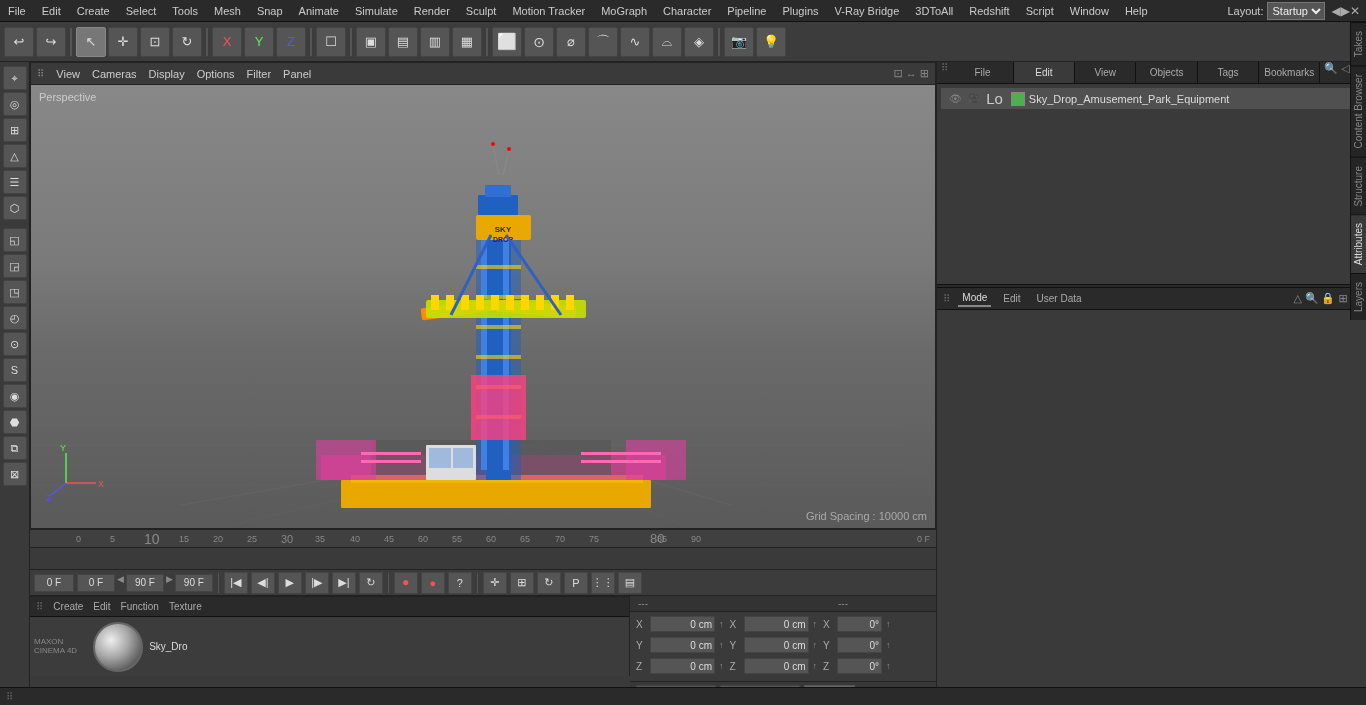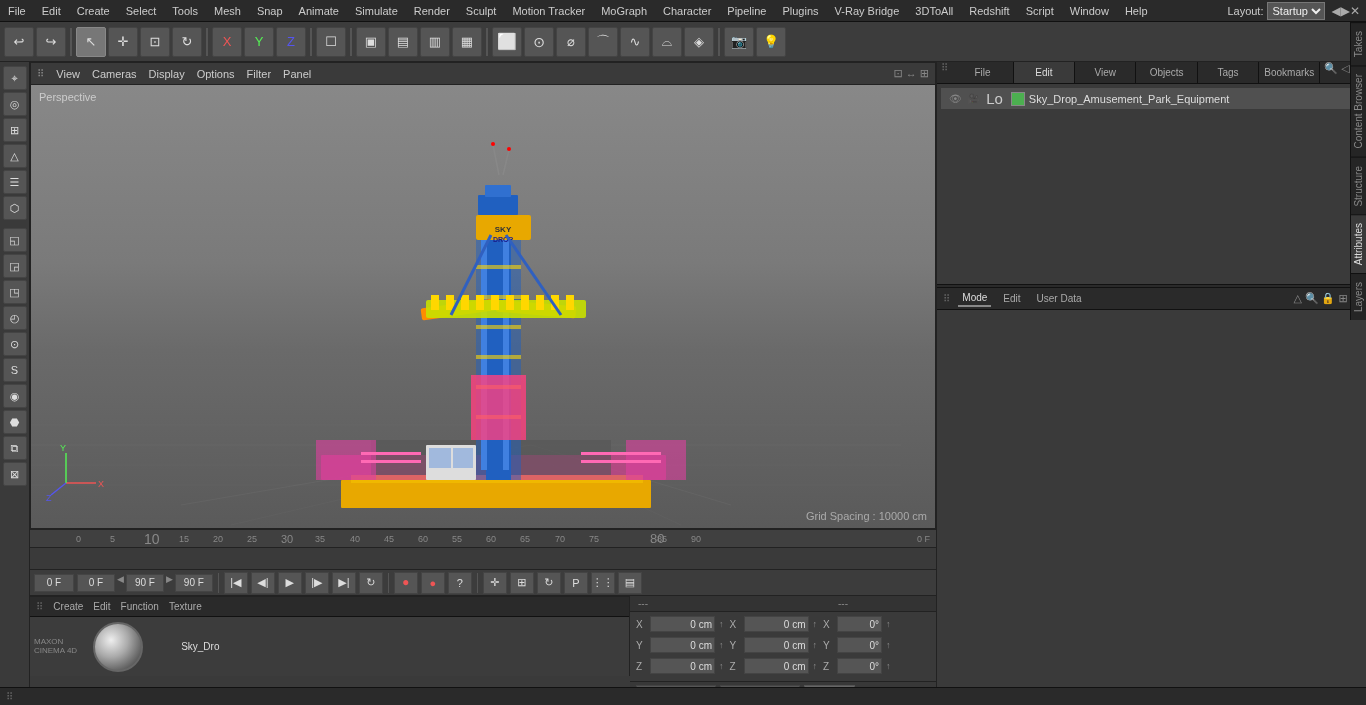--- a/index.html
+++ b/index.html
@@ -143,21 +143,21 @@
     
     #material-bar {
       height: 80px; background: #3c3c3c; border-top: 1px solid #222; display: flex; flex-direction: column;
     }
     #mat-header {
       height: 20px; background: #2a2a2a; display: flex; align-items: center; gap: 10px;
       padding: 0 6px; border-bottom: 1px solid #111;
     }
     .mat-menu { font-size: 10px; color: #aaa; cursor: pointer; }
     #mat-content { flex: 1; display: flex; align-items: center; padding: 4px; gap: 6px; }
-    .mat-name { font-size: 10px; color: #ddd; margin-left: 32px; }
+    .mat-name { font-size: 10px; color: #ddd; }
 
     
     #status-bar {
       position: fixed; bottom: 0; width: 100%; height: 18px; background: #2a2a2a;
       display: flex; align-items: center; padding: 0 6px; border-top: 1px solid #111;
       font-size: 10px; color: #aaa;
     }
     
     
     #bottom-controls {

